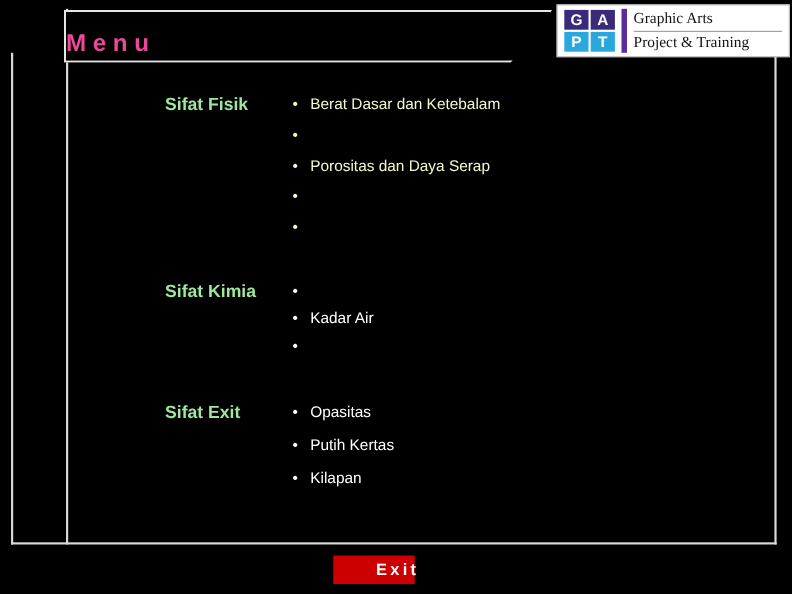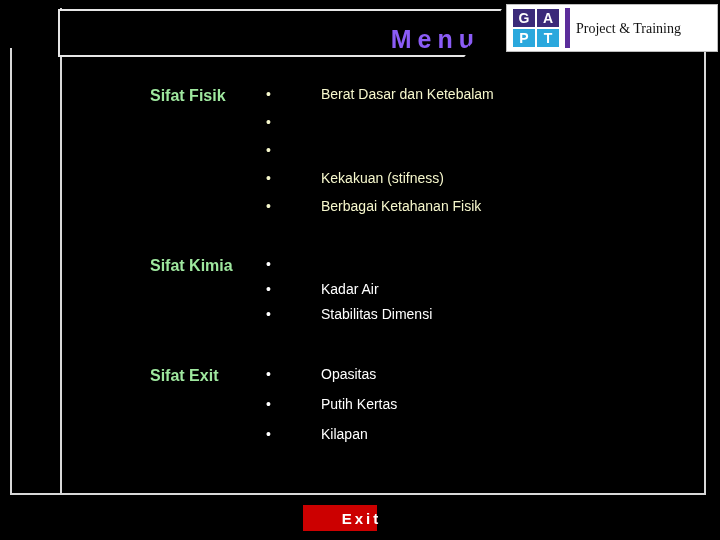--- a/index.html
+++ b/index.html
@@ -47,23 +47,23 @@
     height: 44px;
     background: #000000;
     -webkit-clip-path: polygon(0 0, 100% 0, 91.3% 100%, 0 100%);
     clip-path: polygon(0 0, 100% 0, 91.3% 100%, 0 100%);
   }
   .banner-title {
     position: absolute;
     left: 0;
     top: 14px;
     width: 420px;
-    text-align: right;
-    color: #8b5cf6;
-    font-size: 25px;
+    text-align: left;
+    color: #ec4899;
+    font-size: 22px;
     font-weight: bold;
     letter-spacing: 6px;
     line-height: 28px;
     font-family: "Liberation Sans", sans-serif;
   }
 
   
   .logo {
     position: absolute;
     left: 506px;
@@ -157,21 +157,21 @@
     line-height: 17px;
     white-space: nowrap;
     font-family: "Liberation Sans", sans-serif;
   }
   .bullet .dot {
     width: 16px;
     flex: 0 0 16px;
     font-size: 14px;
     line-height: 17px;
   }
-  .bullet .txt { flex: 0 0 auto; margin-left: 39px; }
+  .bullet .txt { flex: 0 0 auto; }
 
   
   .sec-1 .bullet { color: #f6f7cc; }
   .sec-1 .bullet + .bullet { margin-top: 11px; }
   .sec-2 .bullet { color: #ffffff; }
   .sec-2 .bullet + .bullet { margin-top: 8px; }
   .sec-3 .bullet { color: #ffffff; }
   .sec-3 .bullet + .bullet { margin-top: 13px; }
 
   
@@ -219,61 +219,60 @@
         <div class="logo-cell cell-g">G</div>
         <div class="logo-cell cell-a">A</div>
       </div>
       <div class="logo-row">
         <div class="logo-cell cell-p">P</div>
         <div class="logo-cell cell-t">T</div>
       </div>
     </div>
     <div class="logo-bar"></div>
     <div class="logo-text">
+      <div class="logo-line1">Graphic Arts</div>
       <div class="logo-line2">Project &amp; Training</div>
     </div>
   </div>
 
   <div class="section sec-1">
     <div class="sec-heading">Sifat Fisik</div>
     <div class="bullets">
       <div class="bullet">
         <span class="dot">•</span>
         <span class="txt">Berat Dasar dan Ketebalam</span>
       </div>
       <div class="bullet">
         <span class="dot">•</span>
       </div>
       <div class="bullet">
         <span class="dot">•</span>
-      </div>
-      <div class="bullet">
-        <span class="dot">•</span>
-        <span class="txt">Kekakuan (stifness)</span>
-      </div>
-      <div class="bullet">
-        <span class="dot">•</span>
-        <span class="txt">Berbagai Ketahanan Fisik</span>
+        <span class="txt">Porositas dan Daya Serap</span>
+      </div>
+      <div class="bullet">
+        <span class="dot">•</span>
+      </div>
+      <div class="bullet">
+        <span class="dot">•</span>
       </div>
     </div>
   </div>
 
   <div class="section sec-2">
     <div class="sec-heading">Sifat Kimia</div>
     <div class="bullets">
       <div class="bullet">
         <span class="dot">•</span>
       </div>
       <div class="bullet">
         <span class="dot">•</span>
         <span class="txt">Kadar Air</span>
       </div>
       <div class="bullet">
         <span class="dot">•</span>
-        <span class="txt">Stabilitas Dimensi</span>
       </div>
     </div>
   </div>
 
   <div class="section sec-3">
     <div class="sec-heading">Sifat Exit</div>
     <div class="bullets">
       <div class="bullet">
         <span class="dot">•</span>
         <span class="txt">Opasitas</span>

